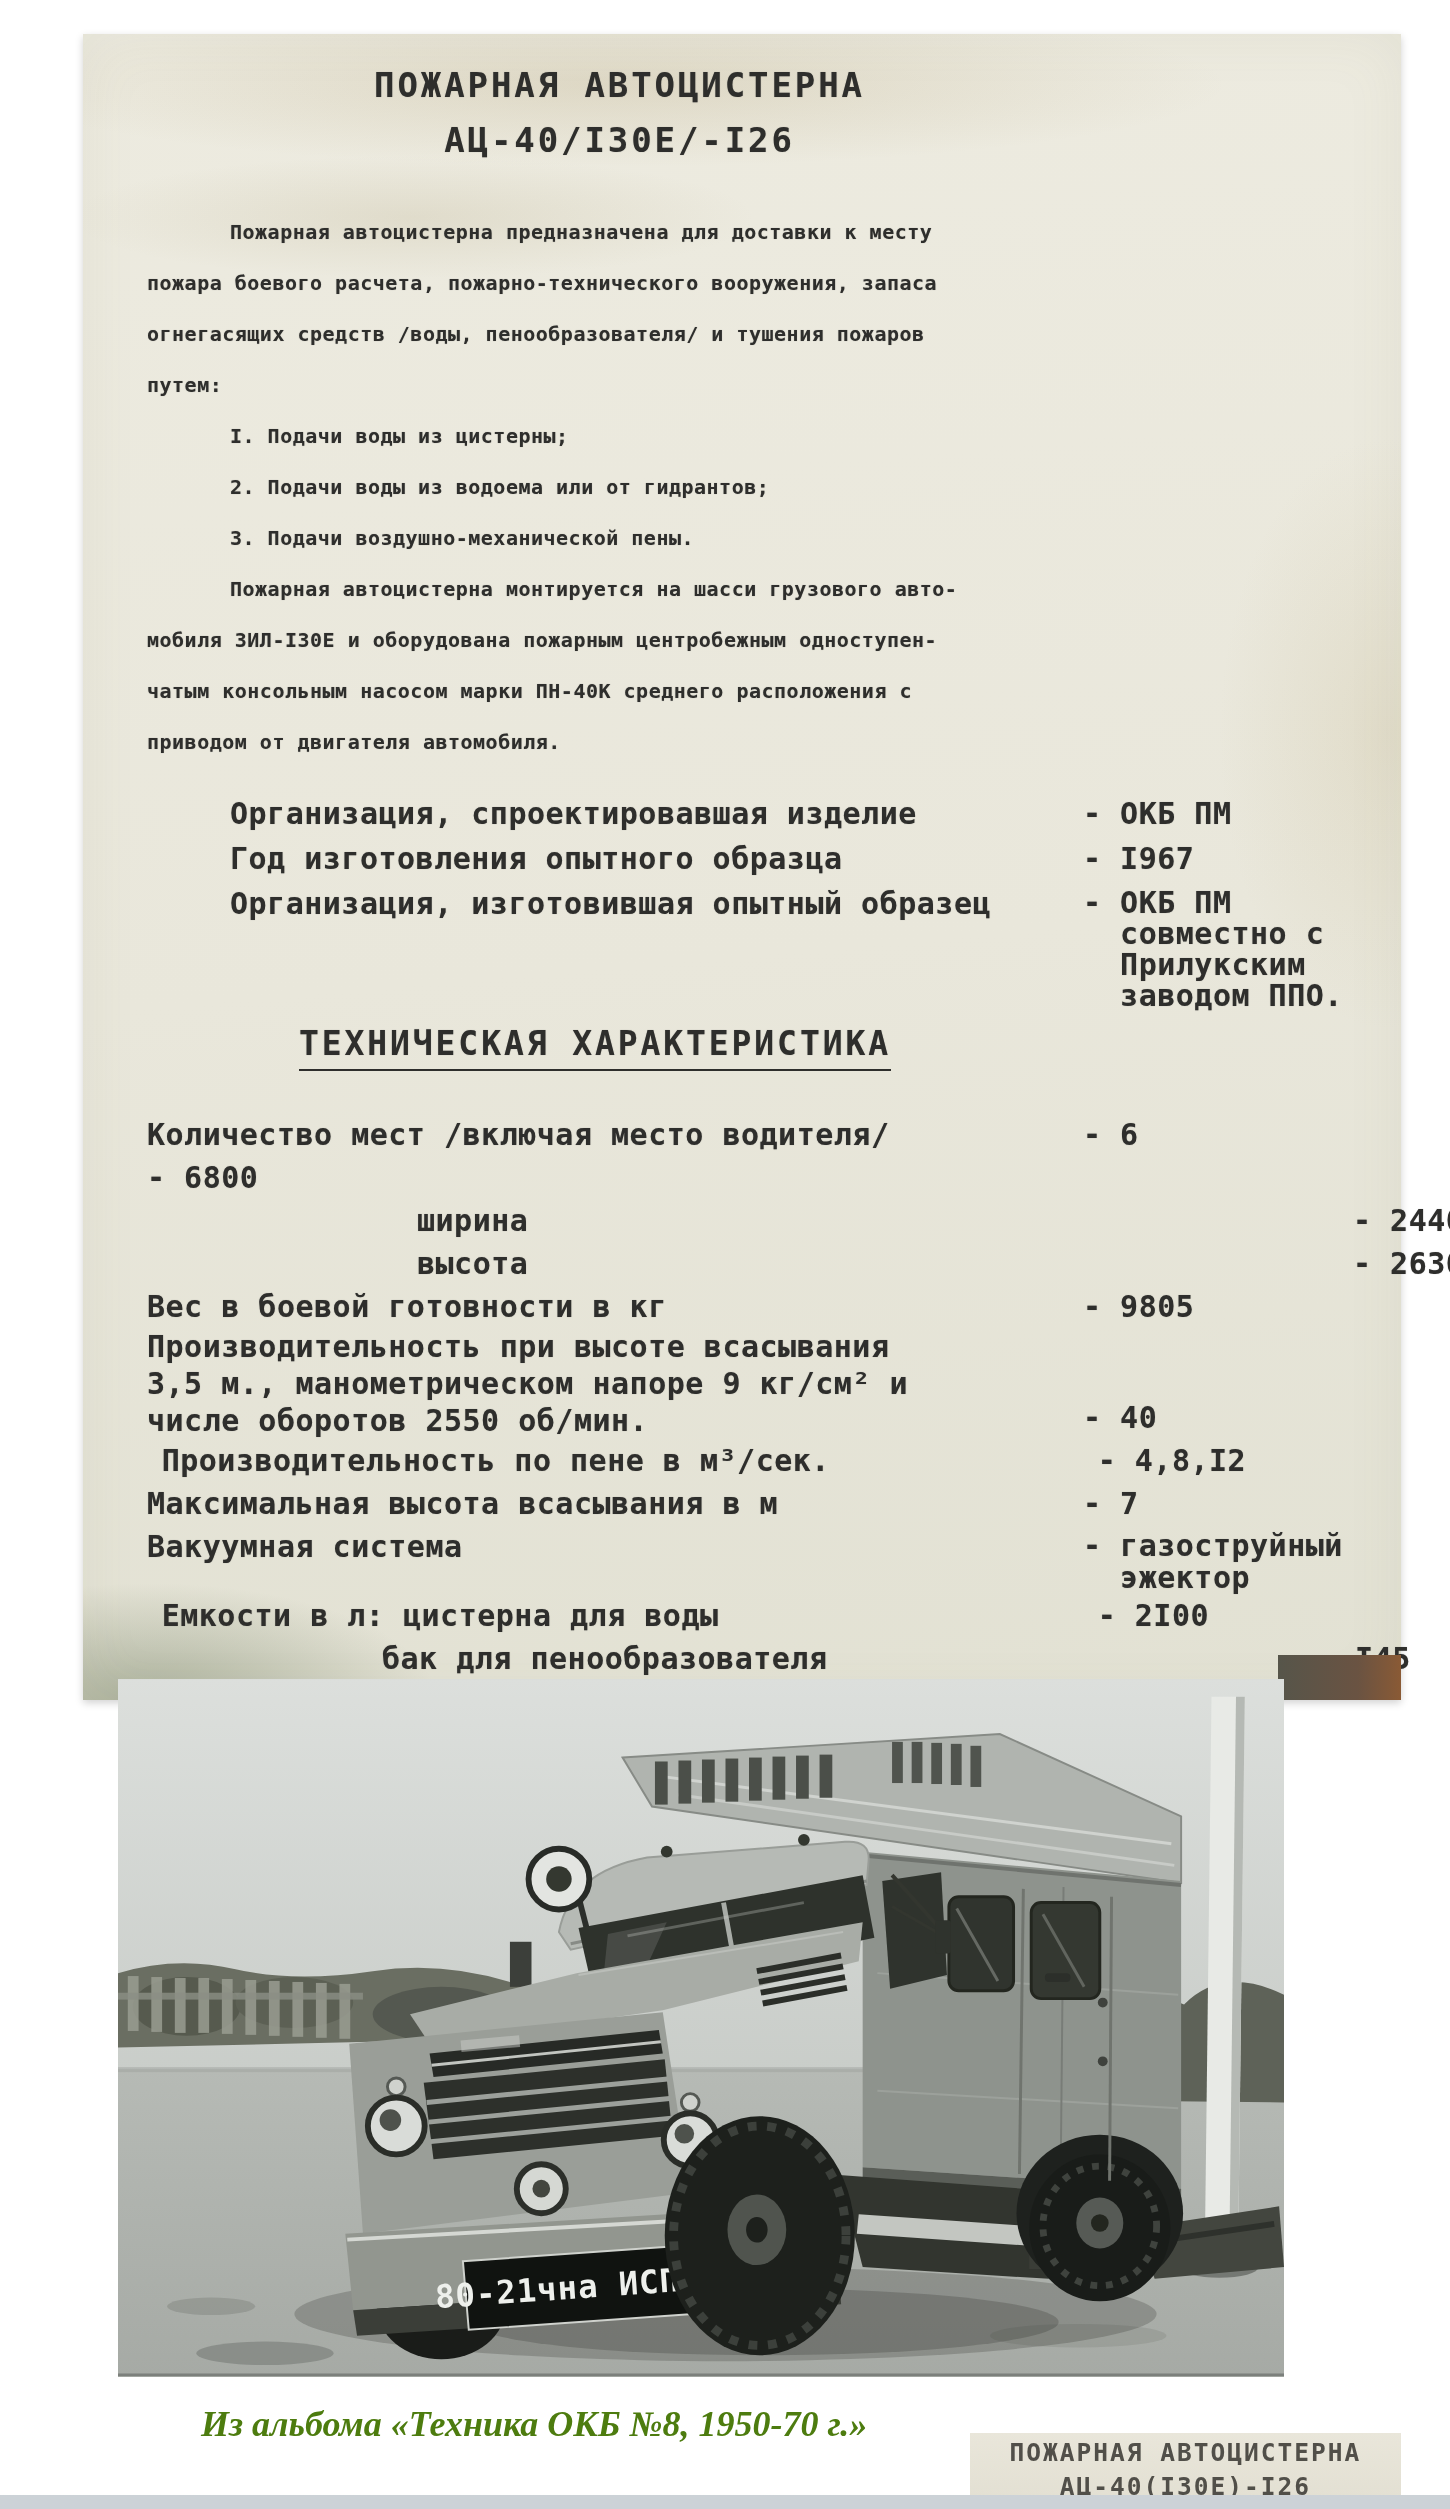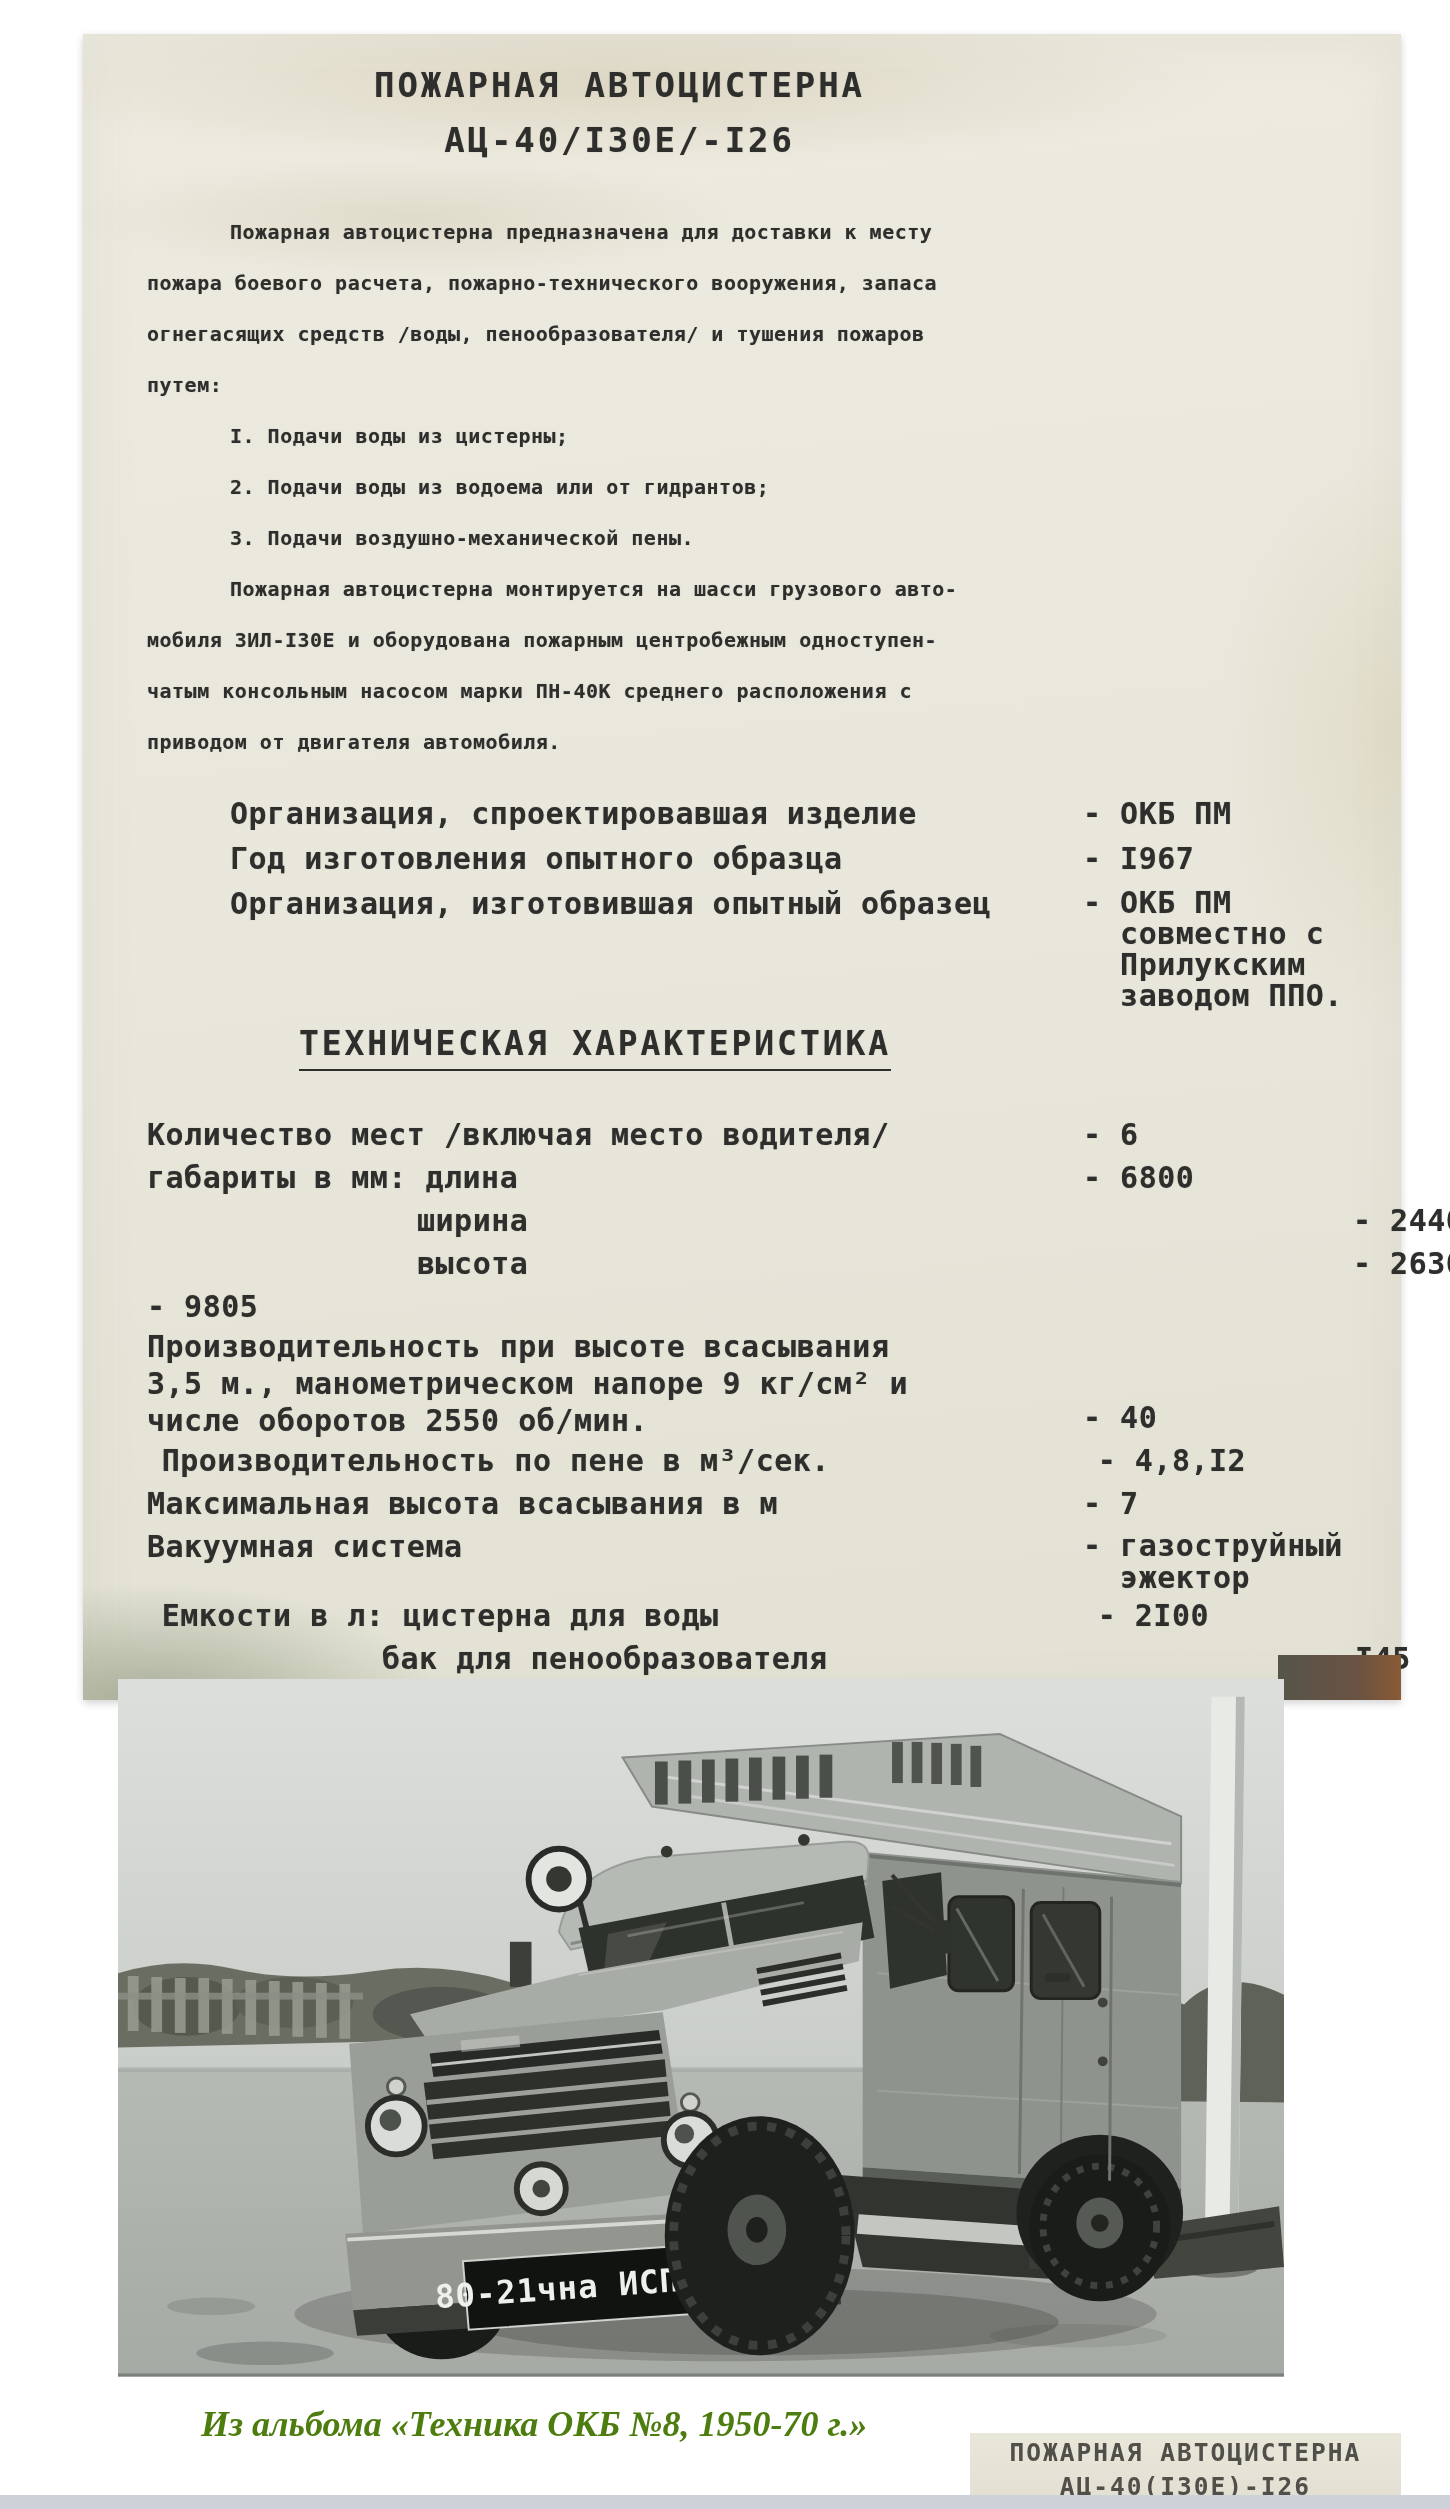--- a/index.html
+++ b/index.html
@@ -103,32 +103,32 @@
       </div>
 
       <div><span class="section-heading">ТЕХНИЧЕСКАЯ ХАРАКТЕРИСТИКА</span></div>
 
       <div class="spec-block">
         <div class="spec-row">
           <span class="lbl">Количество мест /включая место водителя/</span>
           <span class="val">- 6</span>
         </div>
         <div class="spec-row">
-          <span class="lbl">габариты в мм: длина</span>
           <span class="val">- 6800</span>
         </div>
         <div class="spec-row">
           <span class="lbl ind275">ширина</span>
           <span class="val">- 2440</span>
         </div>
         <div class="spec-row">
           <span class="lbl ind275">высота</span>
           <span class="val">- 2630</span>
         </div>
         <div class="spec-row">
+          <span class="lbl">Вес в боевой готовности в кг</span>
           <span class="val">- 9805</span>
         </div>
         <div class="spec-row v-bottom">
           <span class="lbl tight">Производительность при высоте всасывания
 3,5 м., манометрическом напоре 9 кг/см² и
 числе оборотов 2550 об/мин.</span>
           <span class="val">- 40</span>
         </div>
         <div class="spec-row">
           <span class="lbl ind15">Производительность по пене в м³/сек.</span>

